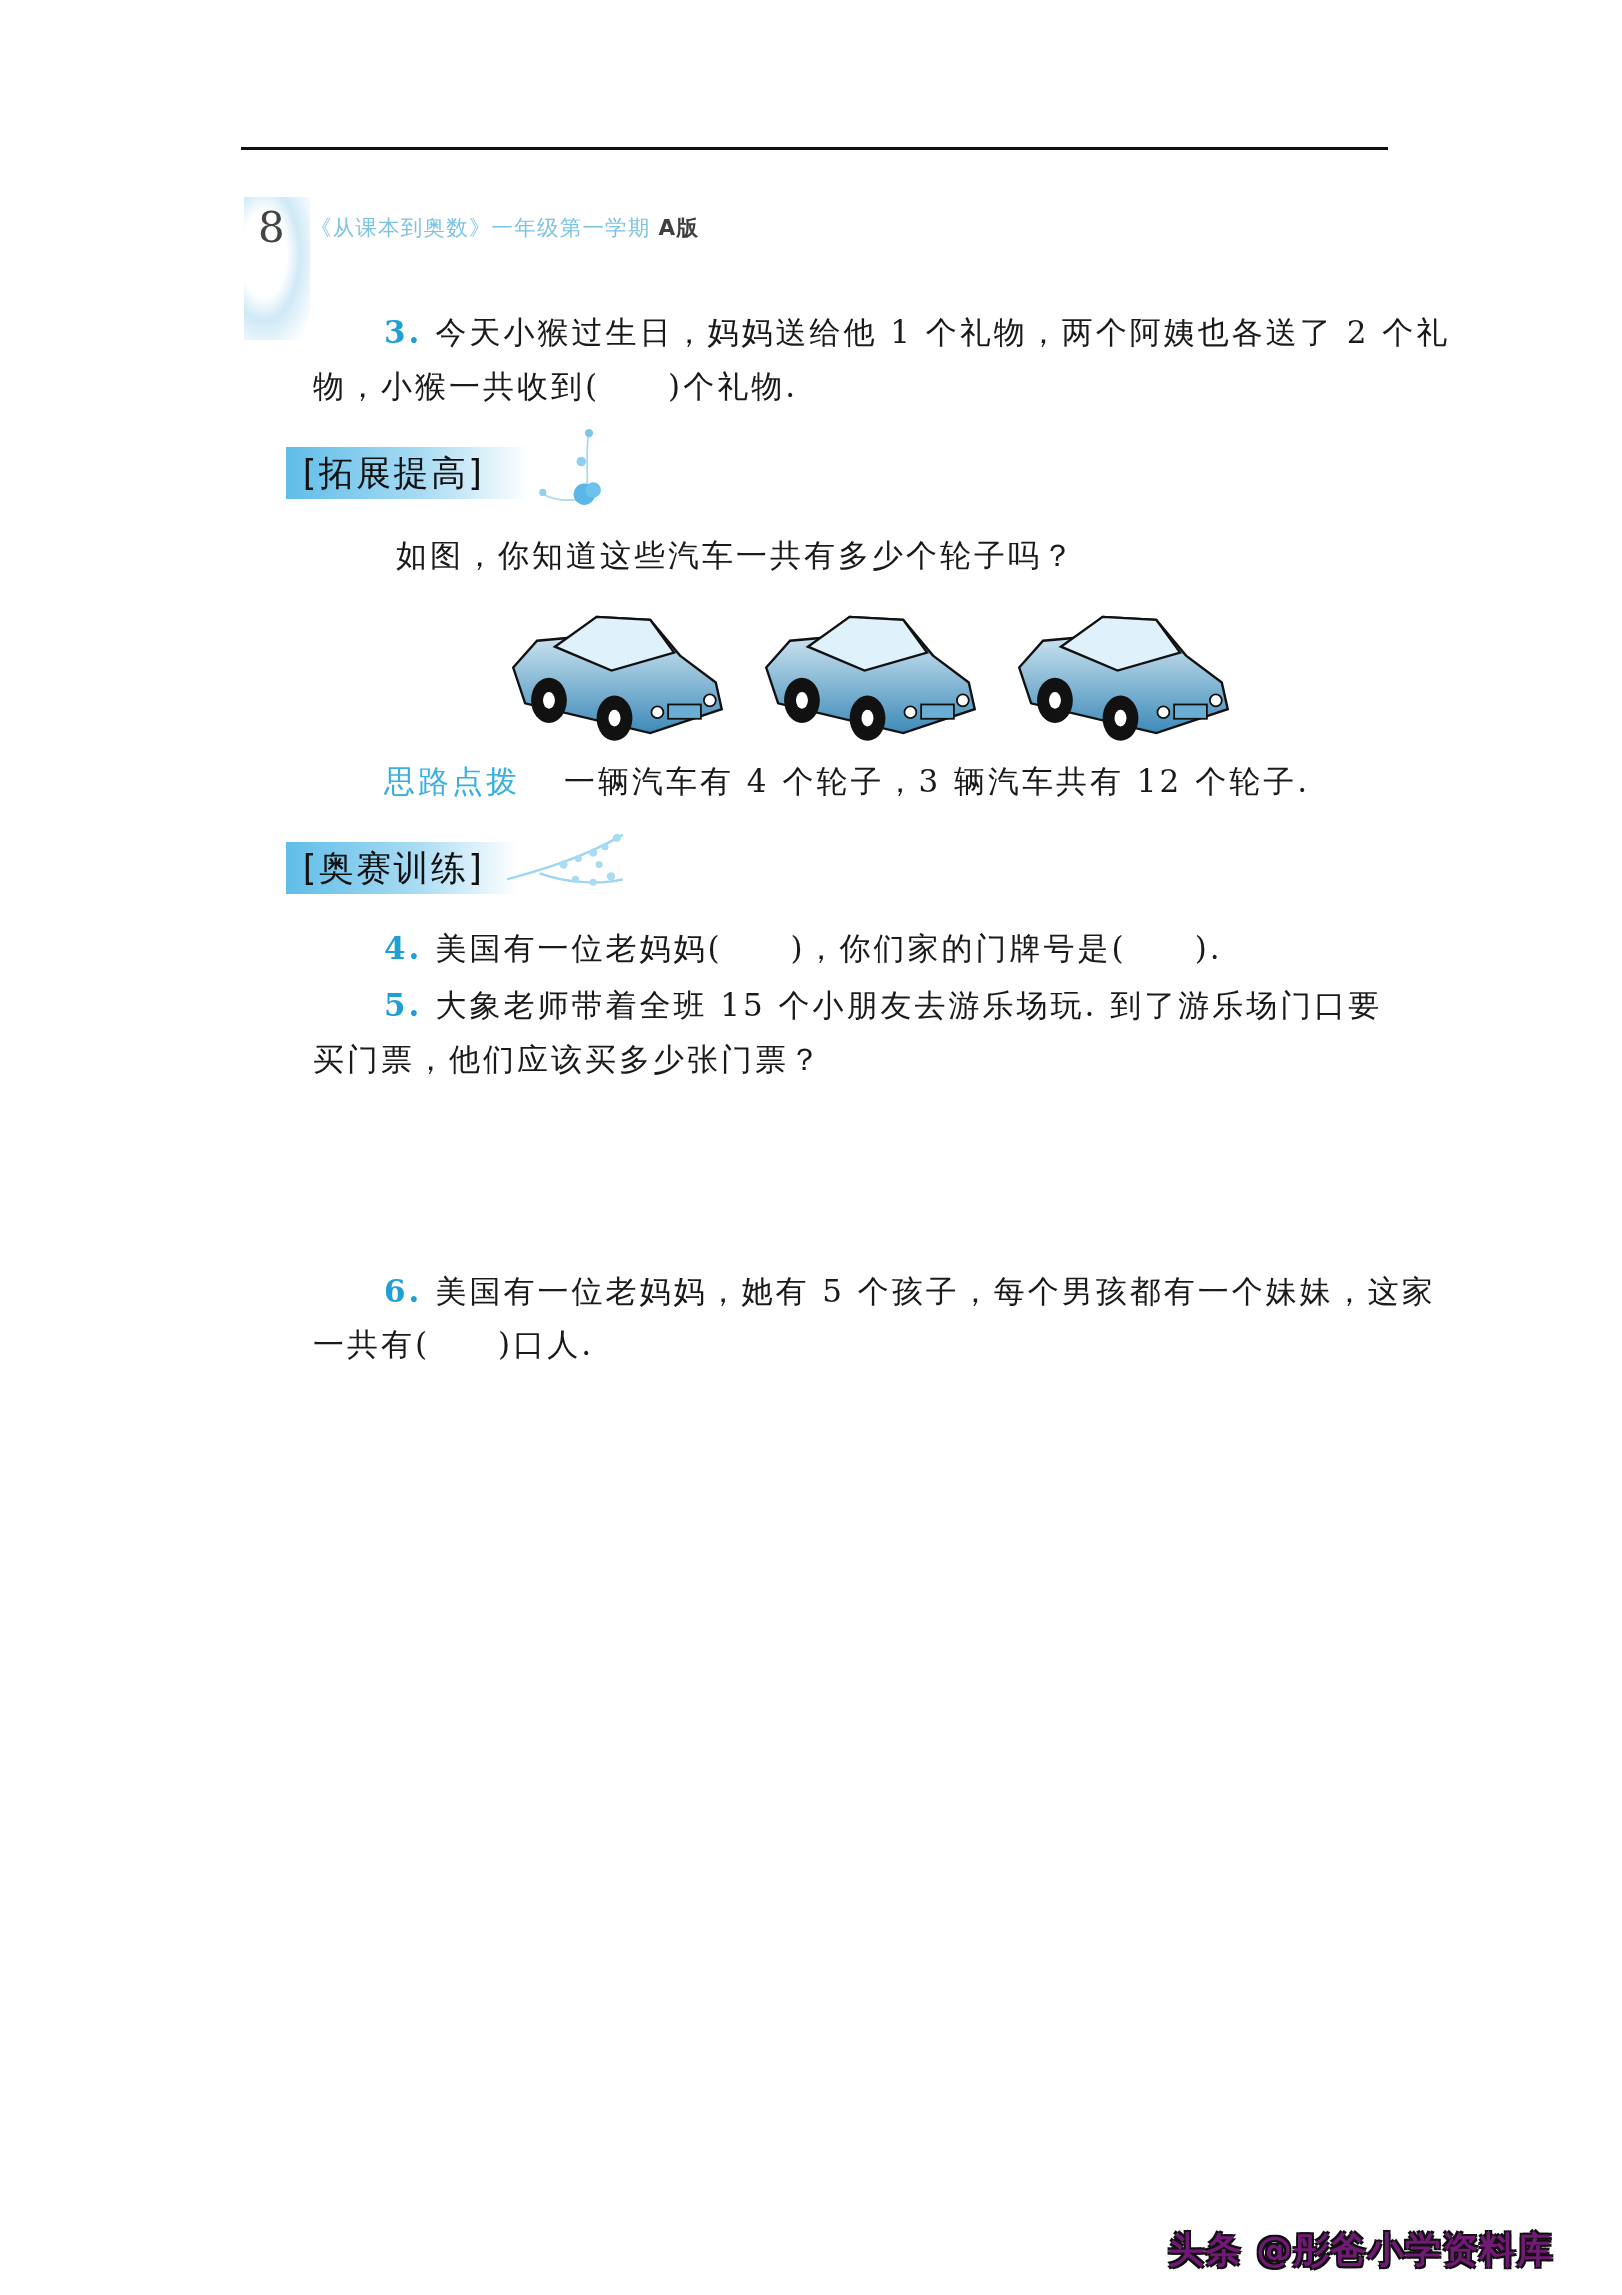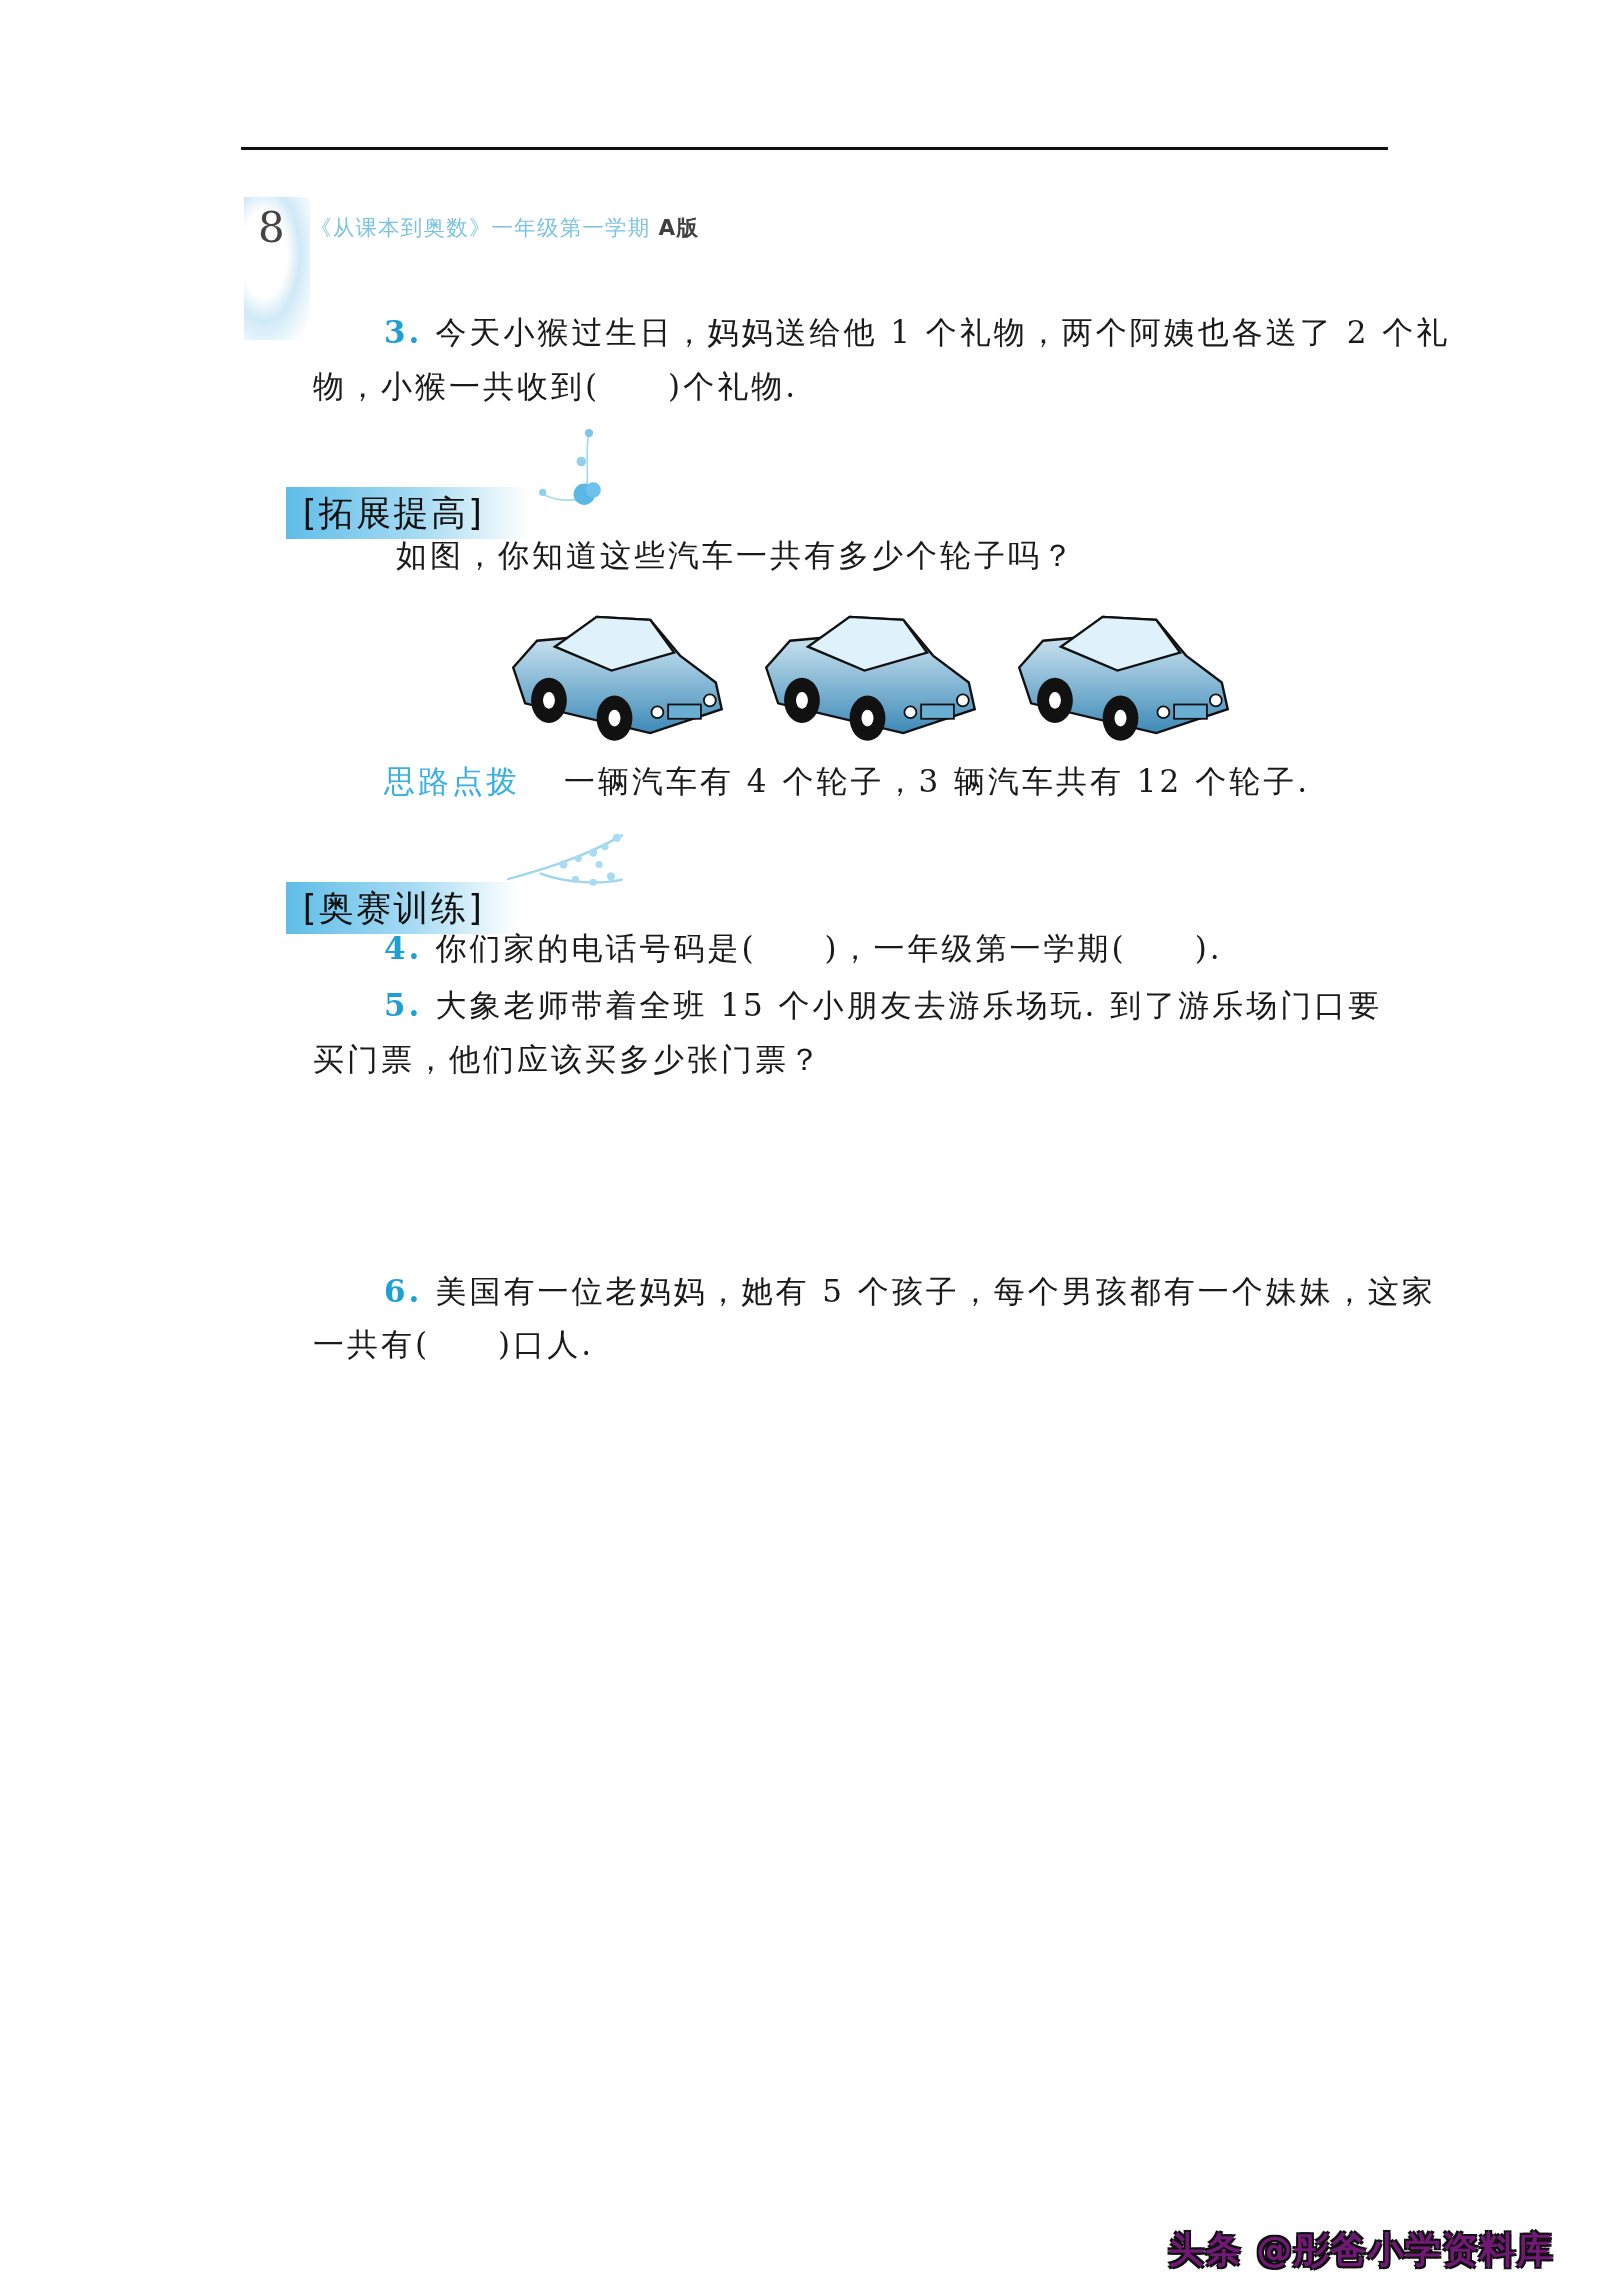--- a/index.html
+++ b/index.html
@@ -8,21 +8,21 @@
   .abs{position:absolute;}
   .top-rule{left:241px;top:147px;width:1147px;height:3px;background:#111;}
   .corner-deco{left:244px;top:197px;width:66px;height:143px;
      background:radial-gradient(ellipse at 30% 40%, #ffffff 0 35%, #cfe9f6 55%, #eaf6fc 75%, rgba(255,255,255,0) 90%);}
   .page-num{left:258px;top:203px;font-size:42px;color:#444;font-family:"DejaVu Serif",serif;}
   .running-head{left:310px;top:213px;font-size:21.5px;color:#7cc3e3;letter-spacing:1.2px;font-family:"DejaVu Sans",sans-serif;}
   .running-head .ed{color:#404040;font-weight:bold;}
   .para{font-size:31px;line-height:54px;letter-spacing:3px;}
   .qnum{color:#1ea0d6;font-weight:bold;margin-right:13px;}
   .sec{height:52px;background:linear-gradient(90deg,#5fbde8 0%,#a7dbf3 55%,#ffffff 100%);
-       font-size:35px;line-height:52px;padding-left:16.7px;letter-spacing:2.4px;color:#111;font-family:"DejaVu Sans",sans-serif;margin-top:40px;}
+       font-size:35px;line-height:52px;padding-left:16.7px;letter-spacing:2.4px;color:#111;font-family:"DejaVu Sans",sans-serif;}
   .hint-label{color:#3ab0e0;margin-right:44px;}
   .cars{left:501px;top:602px;width:733px;height:143px;display:flex;justify-content:space-between;}
   .car{width:227px;height:143px;}
   .watermark{left:1168px;top:2226px;font-size:36px;font-weight:bold;color:#701a75;letter-spacing:1.2px;
      font-family:"DejaVu Sans",sans-serif;
      text-shadow:-1.8px -1.8px 0 #111, 1.8px 1.8px 0 #111, -1.8px 1.8px 0 #111, 1.8px -1.8px 0 #111;}
 </style>
 </head>
 <body>
 
@@ -111,21 +111,21 @@
         <circle cx="100" cy="70" r="7"></circle>
         <circle cx="180" cy="90" r="7"></circle>
       <circle cx="150" cy="100" r="6"></circle>
         <circle cx="120" cy="95" r="6"></circle>
         <circle cx="160" cy="70" r="6"></circle>
     </g>
   </svg>
 </div>
 
 <div class="abs para" style="left:384px;top:921px;">
-  <span class="qnum">4.</span><span>你们家的电话号码是(　　)，一年级第一学期(　　).</span>
+  <span class="qnum">4.</span><span>美国有一位老妈妈(　　)，你们家的门牌号是(　　).</span>
 </div>
 
 <div class="abs para" style="left:384px;top:978px;">
   <span class="qnum">5.</span><span>大象老师带着全班 15 个小朋友去游乐场玩. 到了游乐场门口要</span>
 </div>
 <div class="abs para" style="left:313px;top:1032px;">买门票，他们应该买多少张门票？</div>
 
 <div class="abs para" style="left:384px;top:1264px;">
   <span class="qnum">6.</span><span>美国有一位老妈妈，她有 5 个孩子，每个男孩都有一个妹妹，这家</span>
 </div>

